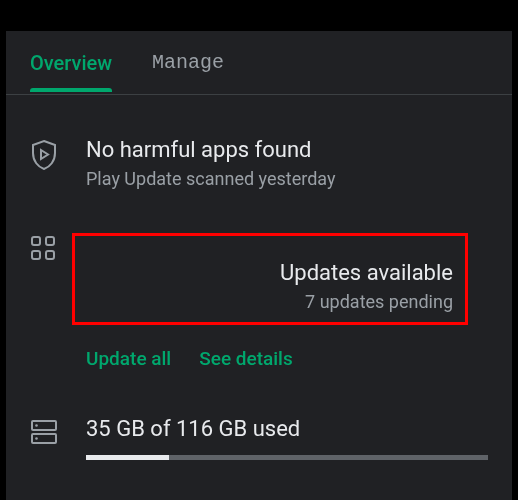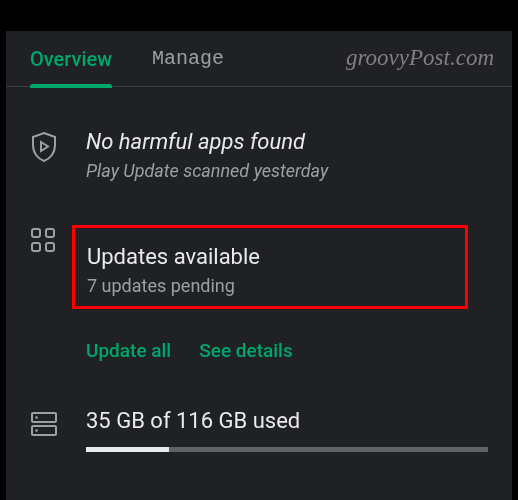--- a/index.html
+++ b/index.html
@@ -18,21 +18,21 @@
       background: #202124;
       margin: 6px;
       width: 506px;
       height: 488px;
       position: relative;
     }
     .tabs {
       display: flex;
       align-items: center;
       padding: 0 24px;
-      height: 56px;
+      height: 64px;
       border-bottom: 1px solid #3c4043;
       position: relative;
       margin-top: 31px;
     }
     .tab {
       font-size: 20px;
       font-weight: 500;
       padding: 16px 0;
       margin-right: 40px;
       cursor: pointer;
@@ -87,32 +87,32 @@
       font-weight: 400;
       margin-bottom: 6px;
     }
     .section-subtitle {
       color: #9aa0a6;
       font-size: 18px;
       font-weight: 400;
     }
     .protect-section {
       padding-top: 42px;
-      font-style: italic;
     }
     .updates-section {
       padding-top: 24px;
       padding-bottom: 0;
     }
     .highlight-box {
       border: 3px solid #ff0000;
-      padding: 16px 12px 10px 12px;
+      padding: 24px 12px 10px 12px;
       margin-left: -14px;
       margin-right: 20px;
-      margin-bottom: 16px;
+      margin-bottom: 8px;
+      text-align: right;
     }
     .highlight-box .section-title {
       margin-bottom: 6px;
     }
     .actions {
       display: flex;
       gap: 28px;
       padding-top: 14px;
       padding-bottom: 12px;
     }
@@ -141,21 +141,20 @@
       stroke: #9aa0a6;
     }
   </style>
 </head>
 <body>
 
 <div class="container">
   <div class="tabs">
     <div class="tab tab-active">Overview</div>
     <div class="tab tab-inactive">Manage</div>
-    <div class="watermark">groovyPost.com</div>
   </div>
 
   <div class="section protect-section">
     <div class="section-icon">
       <svg width="28" height="32" viewBox="0 0 28 32">
         <path d="M14 2 L25 6 L25 14 C25 22 20 28 14 30 C8 28 3 22 3 14 L3 6 Z" stroke-width="2"></path>
         <path d="M11 11 L18 15.5 L11 20 Z" stroke-width="2"></path>
       </svg>
     </div>
     <div class="section-content">

